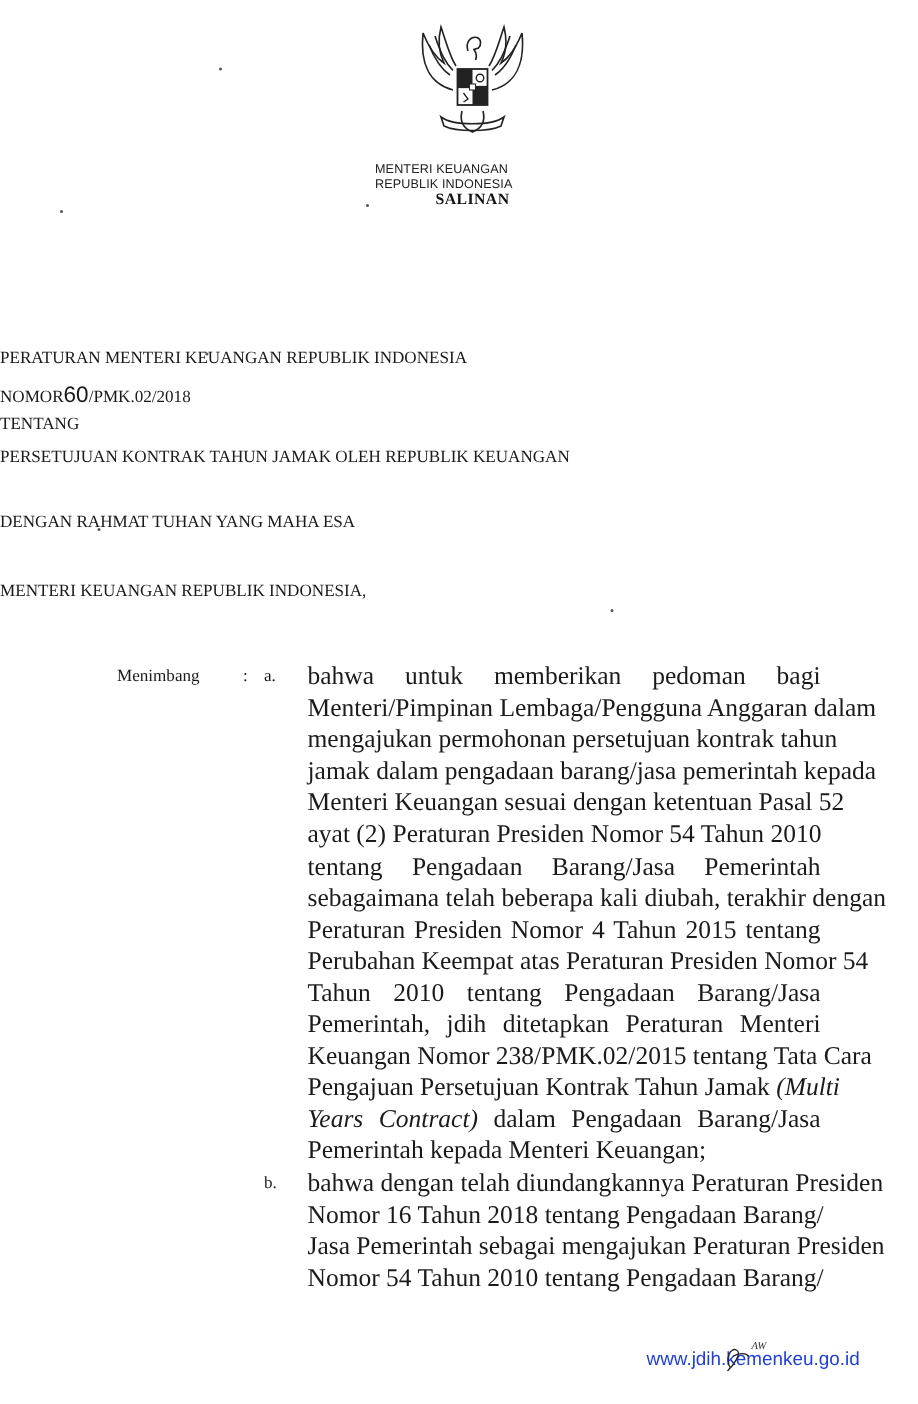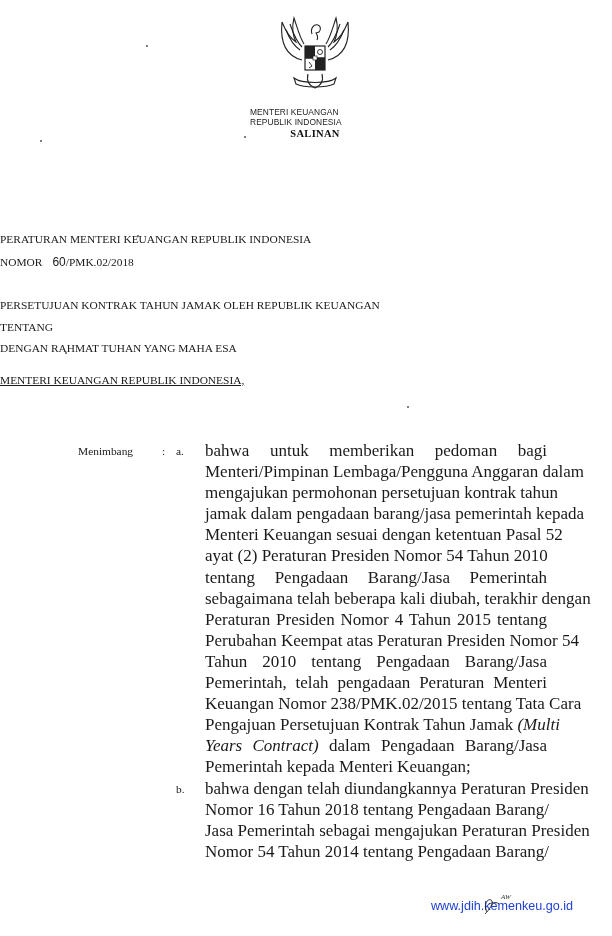--- a/index.html
+++ b/index.html
@@ -2,21 +2,21 @@
 <html><head>
   <meta charset="utf-8">
   <style>
     html, body { margin: 0; padding: 0; background: #ffffff; }
     body { width: 612px; height: 936px; position: relative; overflow: hidden; font-family: "DejaVu Serif", serif; color: #1a1a1a; }
     .page { position: absolute; left: 0; top: 0; width: 612px; height: 936px; }
     .emblem { position: absolute; left: 272px; top: 12px; width: 86px; height: 86px; }
     .org { position: absolute; left: 250px; top: 107px; width: 130px; text-align: left; font-family: "Liberation Sans", sans-serif; font-size: 8.4px; line-height: 10px; color: #222; letter-spacing: 0.1px; }
     .salinan { position: absolute; left: 250px; top: 128px; width: 130px; text-align: center; font-family: "Liberation Serif", serif; font-weight: bold; font-size: 10.5px; letter-spacing: 0.3px; color: #111; }
     .center-line { position: absolute; left: 0; width: 612px; text-align: left; font-family: "Liberation Serif", serif; font-size: 11.4px; color: #1a1a1a; white-space: nowrap; }
-    .nomor-num { font-family: "Liberation Sans", sans-serif; font-size: 12px; margin-left: 10px; }
+    .nomor-num { font-family: "Liberation Sans", sans-serif; font-size: 15px; margin-left: 0; }
     .label { position: absolute; font-family: "Liberation Serif", serif; font-size: 11.4px; color: #1a1a1a; text-align: right; }
     .para { position: absolute; left: 205px; width: 342px; font-family: "Liberation Serif", serif; font-size: 17px; line-height: 21.1px; color: #1a1a1a; text-align: justify; }
     .para .line { display: block; text-align: justify; text-align-last: justify; height: 21.1px; white-space: nowrap; }
     .para .line.last { text-align-last: left; }
     .footer-link { position: absolute; left: 431px; top: 899px; font-family: "Liberation Sans", sans-serif; font-size: 12.6px; color: #1f3fd6; text-decoration: none; }
     .sig { position: absolute; left: 481px; top: 890px; width: 40px; height: 26px; }
     .speck { position: absolute; width: 1.5px; height: 1.5px; background: #555; border-radius: 1px; }
   </style>
 </head>
 <body>
@@ -53,55 +53,55 @@
   <div class="org">
     <div>MENTERI KEUANGAN</div>
     <div>REPUBLIK INDONESIA</div>
   </div>
   <div class="salinan">SALINAN</div>
 
   <div class="center-line" style="top:233px;">PERATURAN MENTERI KEUANGAN REPUBLIK INDONESIA</div>
   <div class="center-line" style="top:255px;">
     <span>NOMOR</span><span class="nomor-num">60</span><span>/PMK.02/2018</span>
   </div>
-  <div class="center-line" style="top:277px;margin-top:44px;">TENTANG</div>
+  <div class="center-line" style="top:277px;">TENTANG</div>
   <div class="center-line" style="top:299px;">PERSETUJUAN KONTRAK TAHUN JAMAK OLEH REPUBLIK KEUANGAN</div>
 
   <div class="center-line" style="top:342px;">DENGAN RAHMAT TUHAN YANG MAHA ESA</div>
-  <div class="center-line" style="top:374px;text-decoration:underline;">MENTERI KEUANGAN REPUBLIK INDONESIA,</div>
+  <div class="center-line" style="top:388px;">MENTERI KEUANGAN REPUBLIK INDONESIA,</div>
 
   <div class="label" style="left:78px; top:445px;">Menimbang</div>
   <div class="label" style="left:162px; top:445px;">:</div>
   <div class="label" style="left:176px; top:445px;">a.</div>
 
   <div class="para" style="top:440px;">
     <span class="line">bahwa untuk memberikan pedoman bagi</span>
     <span class="line">Menteri/Pimpinan Lembaga/Pengguna Anggaran dalam</span>
     <span class="line">mengajukan permohonan persetujuan kontrak tahun</span>
     <span class="line">jamak dalam pengadaan barang/jasa pemerintah kepada</span>
     <span class="line">Menteri Keuangan sesuai dengan ketentuan Pasal 52</span>
     <span class="line">ayat (2) Peraturan Presiden Nomor 54 Tahun 2010</span>
     <span class="line">tentang Pengadaan Barang/Jasa Pemerintah</span>
     <span class="line">sebagaimana telah beberapa kali diubah, terakhir dengan</span>
     <span class="line">Peraturan Presiden Nomor 4 Tahun 2015 tentang</span>
     <span class="line">Perubahan Keempat atas Peraturan Presiden Nomor 54</span>
     <span class="line">Tahun 2010 tentang Pengadaan Barang/Jasa</span>
-    <span class="line">Pemerintah, telah pengadaan Peraturan Menteri</span>
+    <span class="line">Pemerintah, jdih ditetapkan Peraturan Menteri</span>
     <span class="line">Keuangan Nomor 238/PMK.02/2015 tentang Tata Cara</span>
     <span class="line"><span>Pengajuan Persetujuan Kontrak Tahun Jamak</span> <i>(Multi</i></span>
     <span class="line"><i>Years</i> <i>Contract)</i> <span>dalam Pengadaan Barang/Jasa</span></span>
     <span class="line last">Pemerintah kepada Menteri Keuangan;</span>
   </div>
 
   <div class="label" style="left:176px; top:783px;">b.</div>
   <div class="para" style="top:778px;">
     <span class="line">bahwa dengan telah diundangkannya Peraturan Presiden</span>
     <span class="line">Nomor 16 Tahun 2018 tentang Pengadaan Barang/</span>
     <span class="line">Jasa Pemerintah sebagai mengajukan Peraturan Presiden</span>
-    <span class="line">Nomor 54 Tahun 2014 tentang Pengadaan Barang/</span>
+    <span class="line">Nomor 54 Tahun 2010 tentang Pengadaan Barang/</span>
   </div>
 
   <a class="footer-link">www.jdih.kemenkeu.go.id</a>
   <svg class="sig" viewBox="0 0 40 26">
     <path d="M6 22 C2 16 6 8 10 10 C14 12 8 20 4 24 M8 14 C12 12 16 12 18 14" stroke="#222" stroke-width="0.9" fill="none"></path>
     <text x="20" y="9" font-size="7" font-style="italic" fill="#333" font-family="Liberation Serif, serif">AW</text>
   </svg>
 
   <span class="speck" style="left:146px; top:45px;"></span>
   <span class="speck" style="left:40px; top:140px;"></span>

